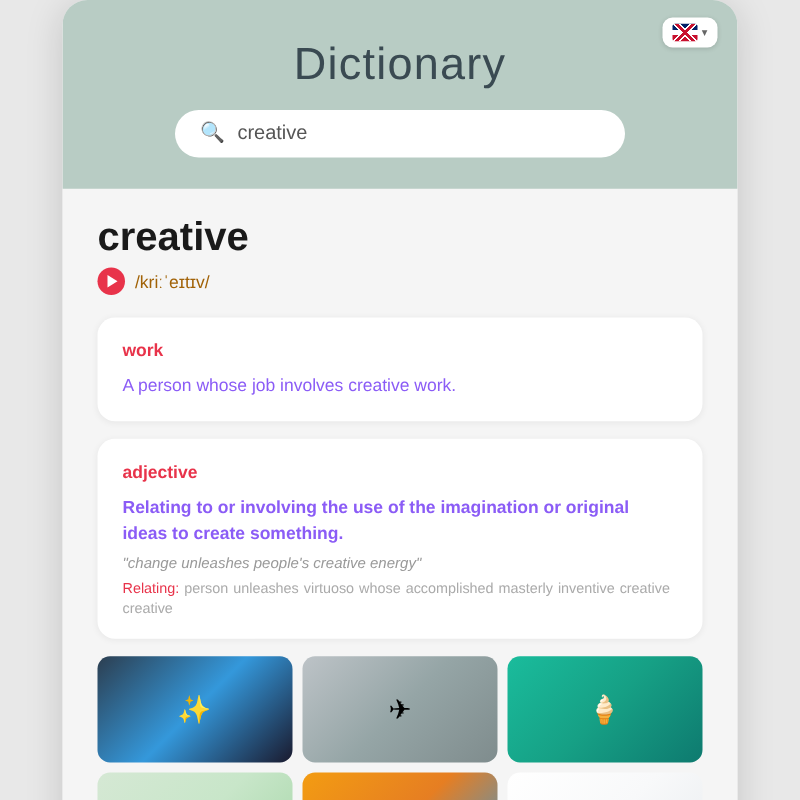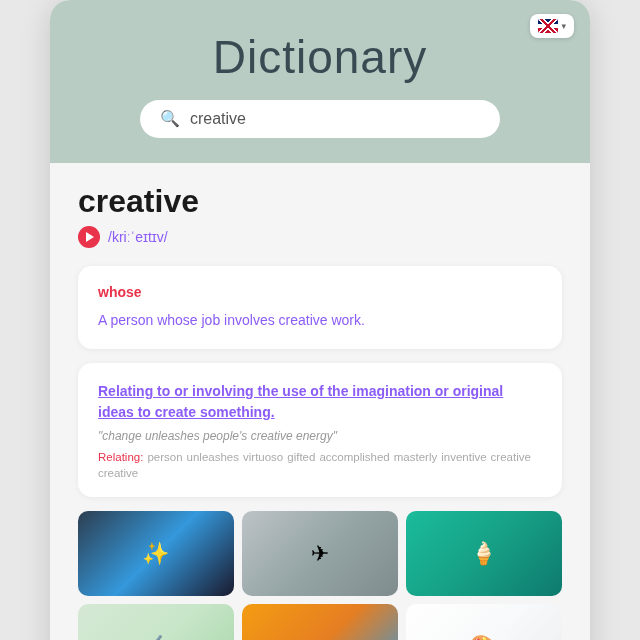--- a/index.html
+++ b/index.html
@@ -18,21 +18,21 @@
       overflow: hidden;
       box-shadow: 0 4px 30px rgba(0,0,0,0.15);
     }
     .header {
       background: #b8ccc4;
       padding: 30px 20px 25px;
       text-align: center;
       position: relative;
     }
     .header-title {
-      font-size: 46px;
+      font-size: 36px;
       font-weight: 300;
       color: #3a4a52;
       letter-spacing: 1px;
       margin-bottom: 16px;
     }
     .lang-btn {
       position: absolute;
       top: 14px;
       right: 16px;
       background: white;
@@ -119,21 +119,21 @@
     .play-triangle {
       width: 0;
       height: 0;
       border-top: 5px solid transparent;
       border-bottom: 5px solid transparent;
       border-left: 8px solid white;
       margin-left: 2px;
     }
     .phonetic {
       font-size: 14px;
-      color: #8b5cf6;
+      color: #a16207;
     }
     .definition-card {
       background: white;
       border-radius: 14px;
       padding: 18px 20px;
       margin-bottom: 14px;
       box-shadow: 0 1px 6px rgba(0,0,0,0.06);
     }
     .pos-label {
       font-size: 14px;
@@ -141,21 +141,20 @@
       color: #e8334a;
       margin-bottom: 10px;
     }
     .definition-text {
       font-size: 14px;
       color: #8b5cf6;
       line-height: 1.5;
     }
     .definition-text.bold {
       font-weight: 600;
-      text-decoration: underline;
     }
     .example-text {
       font-size: 12px;
       color: #999;
       margin-top: 6px;
       font-style: italic;
     }
     .synonyms-row {
       margin-top: 8px;
       font-size: 11.5px;
@@ -221,33 +220,34 @@
   <div class="content">
     <div class="word-title">creative</div>
     <div class="pronunciation">
       <button class="play-btn">
         <div class="play-triangle"></div>
       </button>
       <span class="phonetic">/kriːˈeɪtɪv/</span>
     </div>
 
     <div class="definition-card">
-      <div class="pos-label">whose</div>
+      <div class="pos-label">work</div>
       <div class="definition-text">A person whose job involves creative work.</div>
     </div>
 
     <div class="definition-card">
+      <div class="pos-label">adjective</div>
       <div class="definition-text bold">Relating to or involving the use of the imagination or original ideas to create something.</div>
       <div class="example-text">"change unleashes people's creative energy"</div>
       <div class="synonyms-row">
         <span class="synonyms-label">Relating:</span>
         <span class="synonym-item">person</span>
         <span class="synonym-item">unleashes</span>
         <span class="synonym-item">virtuoso</span>
-        <span class="synonym-item">gifted</span>
+        <span class="synonym-item">whose</span>
         <span class="synonym-item">accomplished</span>
         <span class="synonym-item">masterly</span>
         <span class="synonym-item">inventive</span>
         <span class="synonym-item">creative</span>
         <span class="synonym-item">creative</span>
       </div>
     </div>
 
     <div class="images-grid">
       <div class="img-cell img-1">

